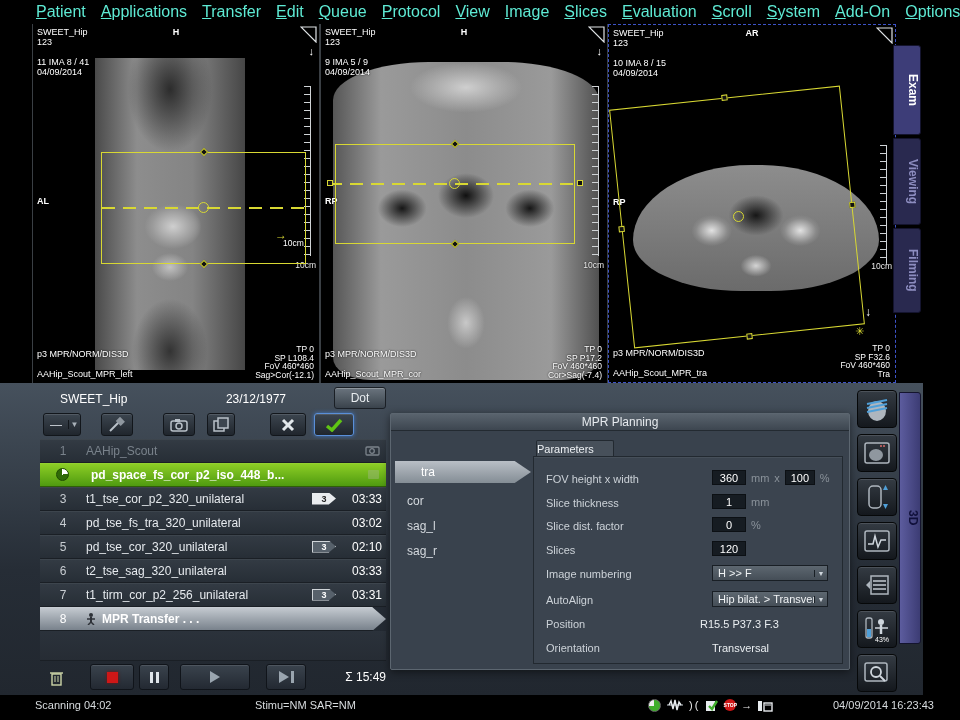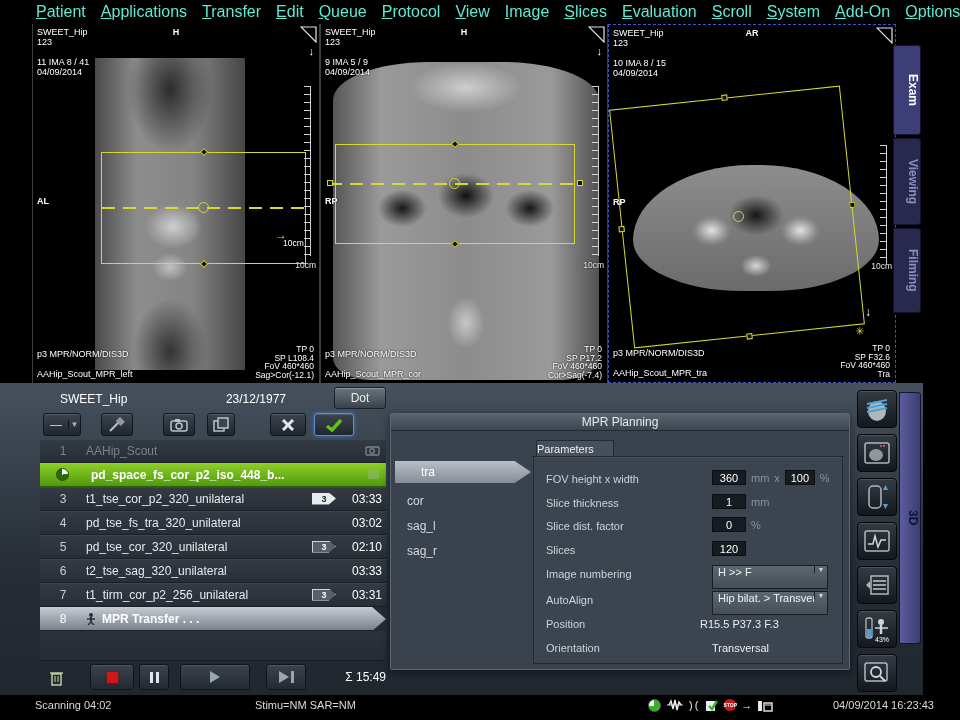--- a/index.html
+++ b/index.html
@@ -158,22 +158,22 @@
     border:1px solid #222930;background:#3b444f;box-shadow:inset 0 1px 0 rgba(255,255,255,.06)}
   .param-tab{position:absolute;left:145px;top:26px;width:78px;height:17px;
     background:#47505a;border:1px solid #222930;border-bottom:none;border-radius:2px 2px 0 0;
     font-size:11px;color:#eef1f4;text-align:left;line-height:16px}
   .frow{position:absolute;left:12px;font-size:11px;color:#ccd2d8;white-space:nowrap}
   .fctl{position:absolute;font-size:11px;color:#fff;white-space:nowrap;display:flex;align-items:center;gap:5px}
   .fin{width:34px;height:15px;background:#161c22;border:1px solid #0c1014;color:#fff;
     font-size:11px;text-align:center;font-family:"Liberation Sans",sans-serif}
   .fin.small{width:30px}
   .unit{color:#8a929a}
-  .ddl{width:116px;height:24px;background:linear-gradient(180deg,#5d6770,#454e57);
-    border:1px solid #191f25;display:flex;align-items:flex-start;font-size:11px;color:#f0f3f5}
+  .ddl{width:116px;height:16px;background:linear-gradient(180deg,#5d6770,#454e57);
+    border:1px solid #191f25;display:flex;align-items:center;font-size:11px;color:#f0f3f5}
   .ddl .txt{flex:1;padding-left:5px;overflow:hidden;white-space:nowrap}
   .ddl .arr{width:13px;border-left:1px solid #191f25;text-align:center;font-size:7px;color:#cfd6dd}
   .fval{color:#e9edf0}
 
   
   .side-icons{position:absolute;left:857px;top:7px;width:42px}
   .sbtn{width:40px;height:38px;margin-bottom:6px;border-radius:4px;border:1px solid #060809;
     background:linear-gradient(180deg,#343b43,#14181d);display:flex;align-items:center;justify-content:center;
     box-shadow:inset 0 1px 0 rgba(255,255,255,.12)}
   .pct{position:absolute;font-size:7px;color:#fff;margin-top:20px;margin-left:10px}

